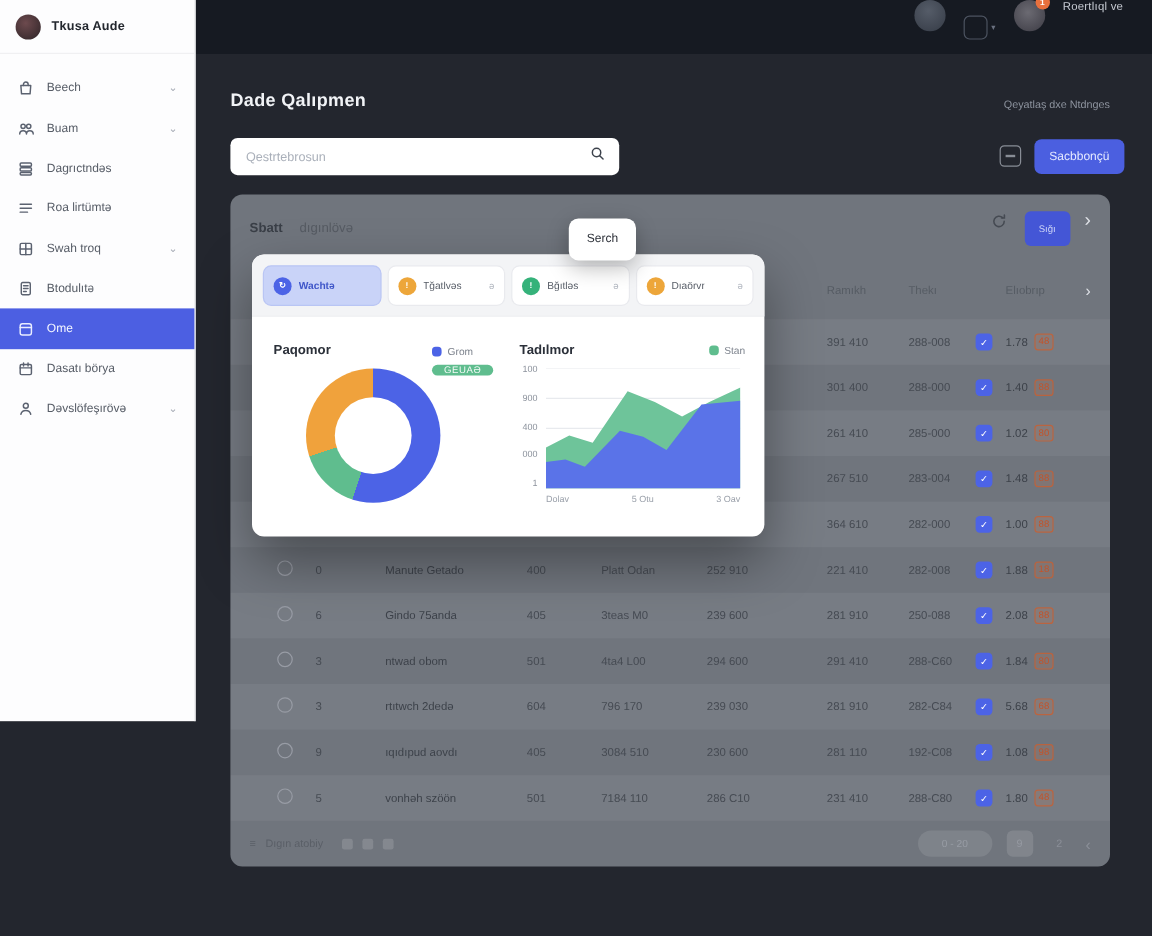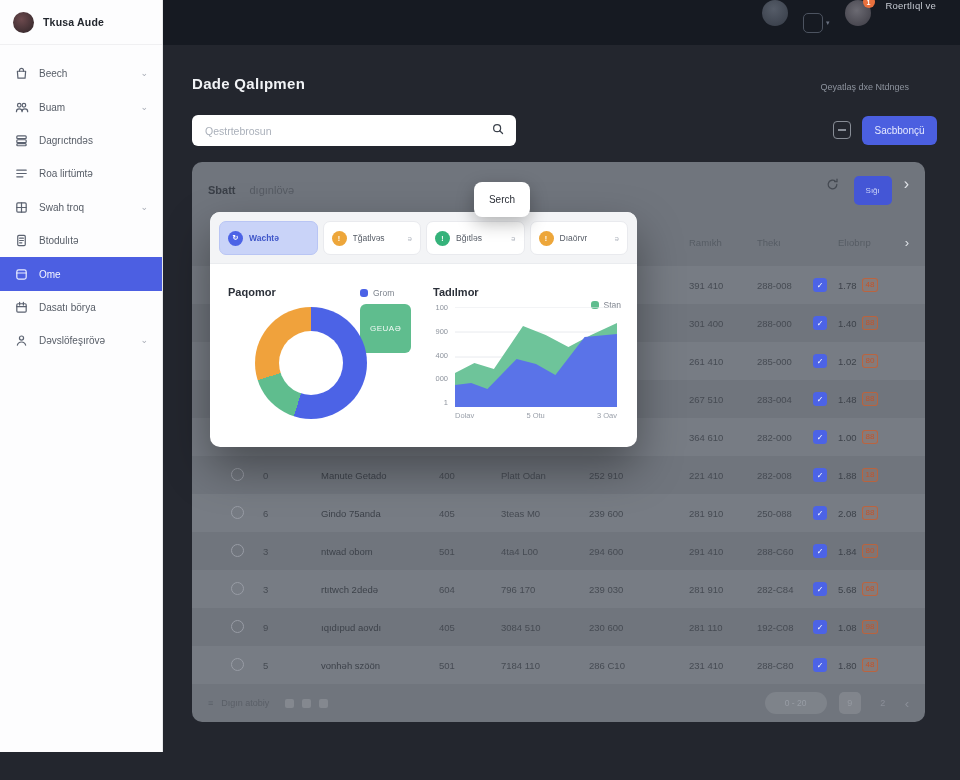--- a/index.html
+++ b/index.html
@@ -2,21 +2,21 @@
 <html><head>
 <meta charset="utf-8">
 <style>
   html,body{margin:0;padding:0;}
   body{
     width:960px;height:780px;position:relative;overflow:hidden;
     background:#23262e;font-family:"Liberation Sans",sans-serif;
     -webkit-font-smoothing:antialiased;
   }
   
-  .sidebar{position:absolute;left:0;top:0;width:163px;height:752px;background:#fdfdfe;
+  .sidebar{position:absolute;left:0;top:0;width:163px;height:601px;background:#fdfdfe;
     border-right:1px solid #e7e8ea;z-index:10;box-sizing:border-box;}
   .user-row{height:45px;display:flex;align-items:center;gap:9px;padding:0 13px;
     border-bottom:1px solid #f0f0f2;box-sizing:border-box;}
   .user-avatar{width:21px;height:21px;border-radius:50%;background:radial-gradient(circle at 40% 35%,#6d4a4e,#2c2326);flex:none;}
   .user-name{font-size:10.5px;font-weight:bold;color:#23272e;letter-spacing:.2px;}
   .nav{padding-top:12px;}
   .nav-item{height:33.4px;display:flex;align-items:center;gap:10px;padding:0 14px;
     color:#565c66;cursor:pointer;}
   .nav-icon{width:15px;height:15px;flex:none;display:flex;align-items:center;justify-content:center;color:#5b6270;}
   .nav-icon svg{width:15px;height:15px;fill:none;stroke:currentColor;stroke-width:1.3;stroke-linecap:round;stroke-linejoin:round;}
@@ -32,21 +32,21 @@
   .tb-sq-wrap{display:flex;align-items:center;gap:3px;}
   .tb-square{width:20px;height:20px;border:1.5px solid #4c5360;border-radius:5px;box-sizing:border-box;}
   .tb-caret{font-size:7px;color:#6a7180;}
   .tb-avatar2{width:26px;height:26px;border-radius:50%;background:radial-gradient(circle at 45% 40%,#6b6a72,#3c3b44);position:relative;}
   .tb-badge{position:absolute;top:-4px;right:-4px;min-width:12px;height:12px;border-radius:6px;background:#e8703d;
     color:#fff;font-size:7px;display:flex;align-items:center;justify-content:center;font-weight:bold;}
   .tb-label{font-size:9.5px;color:#c6cad2;letter-spacing:.2px;}
   
   .main{position:absolute;left:163px;top:45px;width:797px;height:735px;}
   .page-title{position:absolute;left:29px;top:30px;font-size:15px;font-weight:bold;color:#f1f3f6;letter-spacing:.3px;}
-  .page-subtitle{position:absolute;right:51px;top:37px;font-size:9px;color:#8d939e;}
+  .page-subtitle{position:absolute;right:35px;top:37px;font-size:9px;color:#8d939e;}
   .searchbar{position:absolute;left:29px;top:70px;width:324px;height:31px;background:#fff;border-radius:6px;
     display:flex;align-items:center;box-sizing:border-box;padding:0 11px;gap:20px;}
   .search-input{flex:1;border:none;outline:none;font-size:10.5px;color:#3c414a;font-family:"Liberation Sans",sans-serif;background:transparent;}
   .search-input::placeholder{color:#aab0ba;}
   .search-icon svg{width:14px;height:14px;fill:none;stroke:#3c424c;stroke-width:1.4;stroke-linecap:round;}
   .mini-btn{position:absolute;left:670px;top:76px;width:18px;height:18px;border:1.5px solid #888d96;border-radius:4px;
     box-sizing:border-box;display:flex;align-items:center;justify-content:center;}
   .mini-btn::after{content:"";width:8px;height:1.5px;background:#888d96;}
   .primary-btn{position:absolute;left:699px;top:71px;width:75px;height:29px;background:#4b5fe0;border:none;border-radius:6px;
     color:#e6eaff;font-size:10px;font-family:"Liberation Sans",sans-serif;cursor:pointer;}
@@ -104,21 +104,21 @@
     gap:6px;padding:0 8px;box-sizing:border-box;cursor:pointer;}
   .chip.active{background:#c9d3f8;border-color:#b9c5f4;}
   .chip-dot{width:15px;height:15px;border-radius:50%;flex:none;color:#fff;font-size:7px;font-weight:bold;
     display:flex;align-items:center;justify-content:center;}
   .chip-label{font-size:8.5px;color:#565c66;white-space:nowrap;overflow:hidden;}
   .chip.active .chip-label{color:#3f56c9;font-weight:bold;}
   .chip-extra{margin-left:auto;font-size:8px;color:#b4b9c2;}
   .chart-title{position:absolute;font-size:11px;font-weight:bold;color:#2b3039;}
   .legend{position:absolute;display:flex;align-items:center;gap:5px;font-size:8.5px;color:#7d838d;}
   .legend-dot{width:8px;height:8px;border-radius:3px;}
-  .mini-badge{position:absolute;left:150px;top:92px;padding:20px 10px;border-radius:6px;
+  .mini-badge{position:absolute;left:150px;top:92px;padding:0 10px;border-radius:6px;
     font-size:8px;color:rgba(255,255,255,.92);letter-spacing:.5px;}
   .donut{position:absolute;left:45px;top:95px;width:112px;height:112px;border-radius:50%;}
   .donut::after{content:"";position:absolute;left:24px;top:24px;width:64px;height:64px;border-radius:50%;background:#fff;}
   .ylabels{position:absolute;left:208px;top:91px;height:104px;width:30px;display:flex;flex-direction:column;
     justify-content:space-between;align-items:flex-end;font-size:7.5px;color:#8d939d;}
   .area-wrap{position:absolute;left:245px;top:95px;width:162px;height:100px;}
   .xlabels{position:absolute;left:245px;top:199px;width:162px;display:flex;justify-content:space-between;
     font-size:7.5px;color:#9aa0aa;}
 </style>
 </head>
@@ -527,21 +527,21 @@
 
     <div class="chart-title" style="left:18px;top:74px">Paqomor</div>
     <div class="legend" style="left:150px;top:76px">
       <span class="legend-dot" id="leg1dot" style="background: rgb(76, 99, 230);"></span>
       <span>Grom</span>
     </div>
     <div class="mini-badge" id="miniBadge" style="background: rgb(95, 189, 142);">GEUAƏ</div>
     <div class="donut" id="donut" style="background: conic-gradient(rgb(76, 99, 230) 0deg, rgb(76, 99, 230) 198deg, rgb(95, 189, 142) 198deg, rgb(95, 189, 142) 252deg, rgb(240, 162, 60) 252deg, rgb(240, 162, 60) 360deg);"></div>
 
     <div class="chart-title" style="left:223px;top:74px">Tadılmor</div>
-    <div class="legend" style="right:16px;top:88px;left:auto">
+    <div class="legend" style="right:16px;top:75px;left:auto">
       <span class="legend-dot" id="leg2dot" style="background: rgb(95, 189, 142);"></span>
       <span>Stan</span>
     </div>
     <div class="ylabels" id="ylabels">
         <span>100</span>
         <span>900</span>
         <span>400</span>
         <span>000</span>
         <span>1</span>
       </div>

